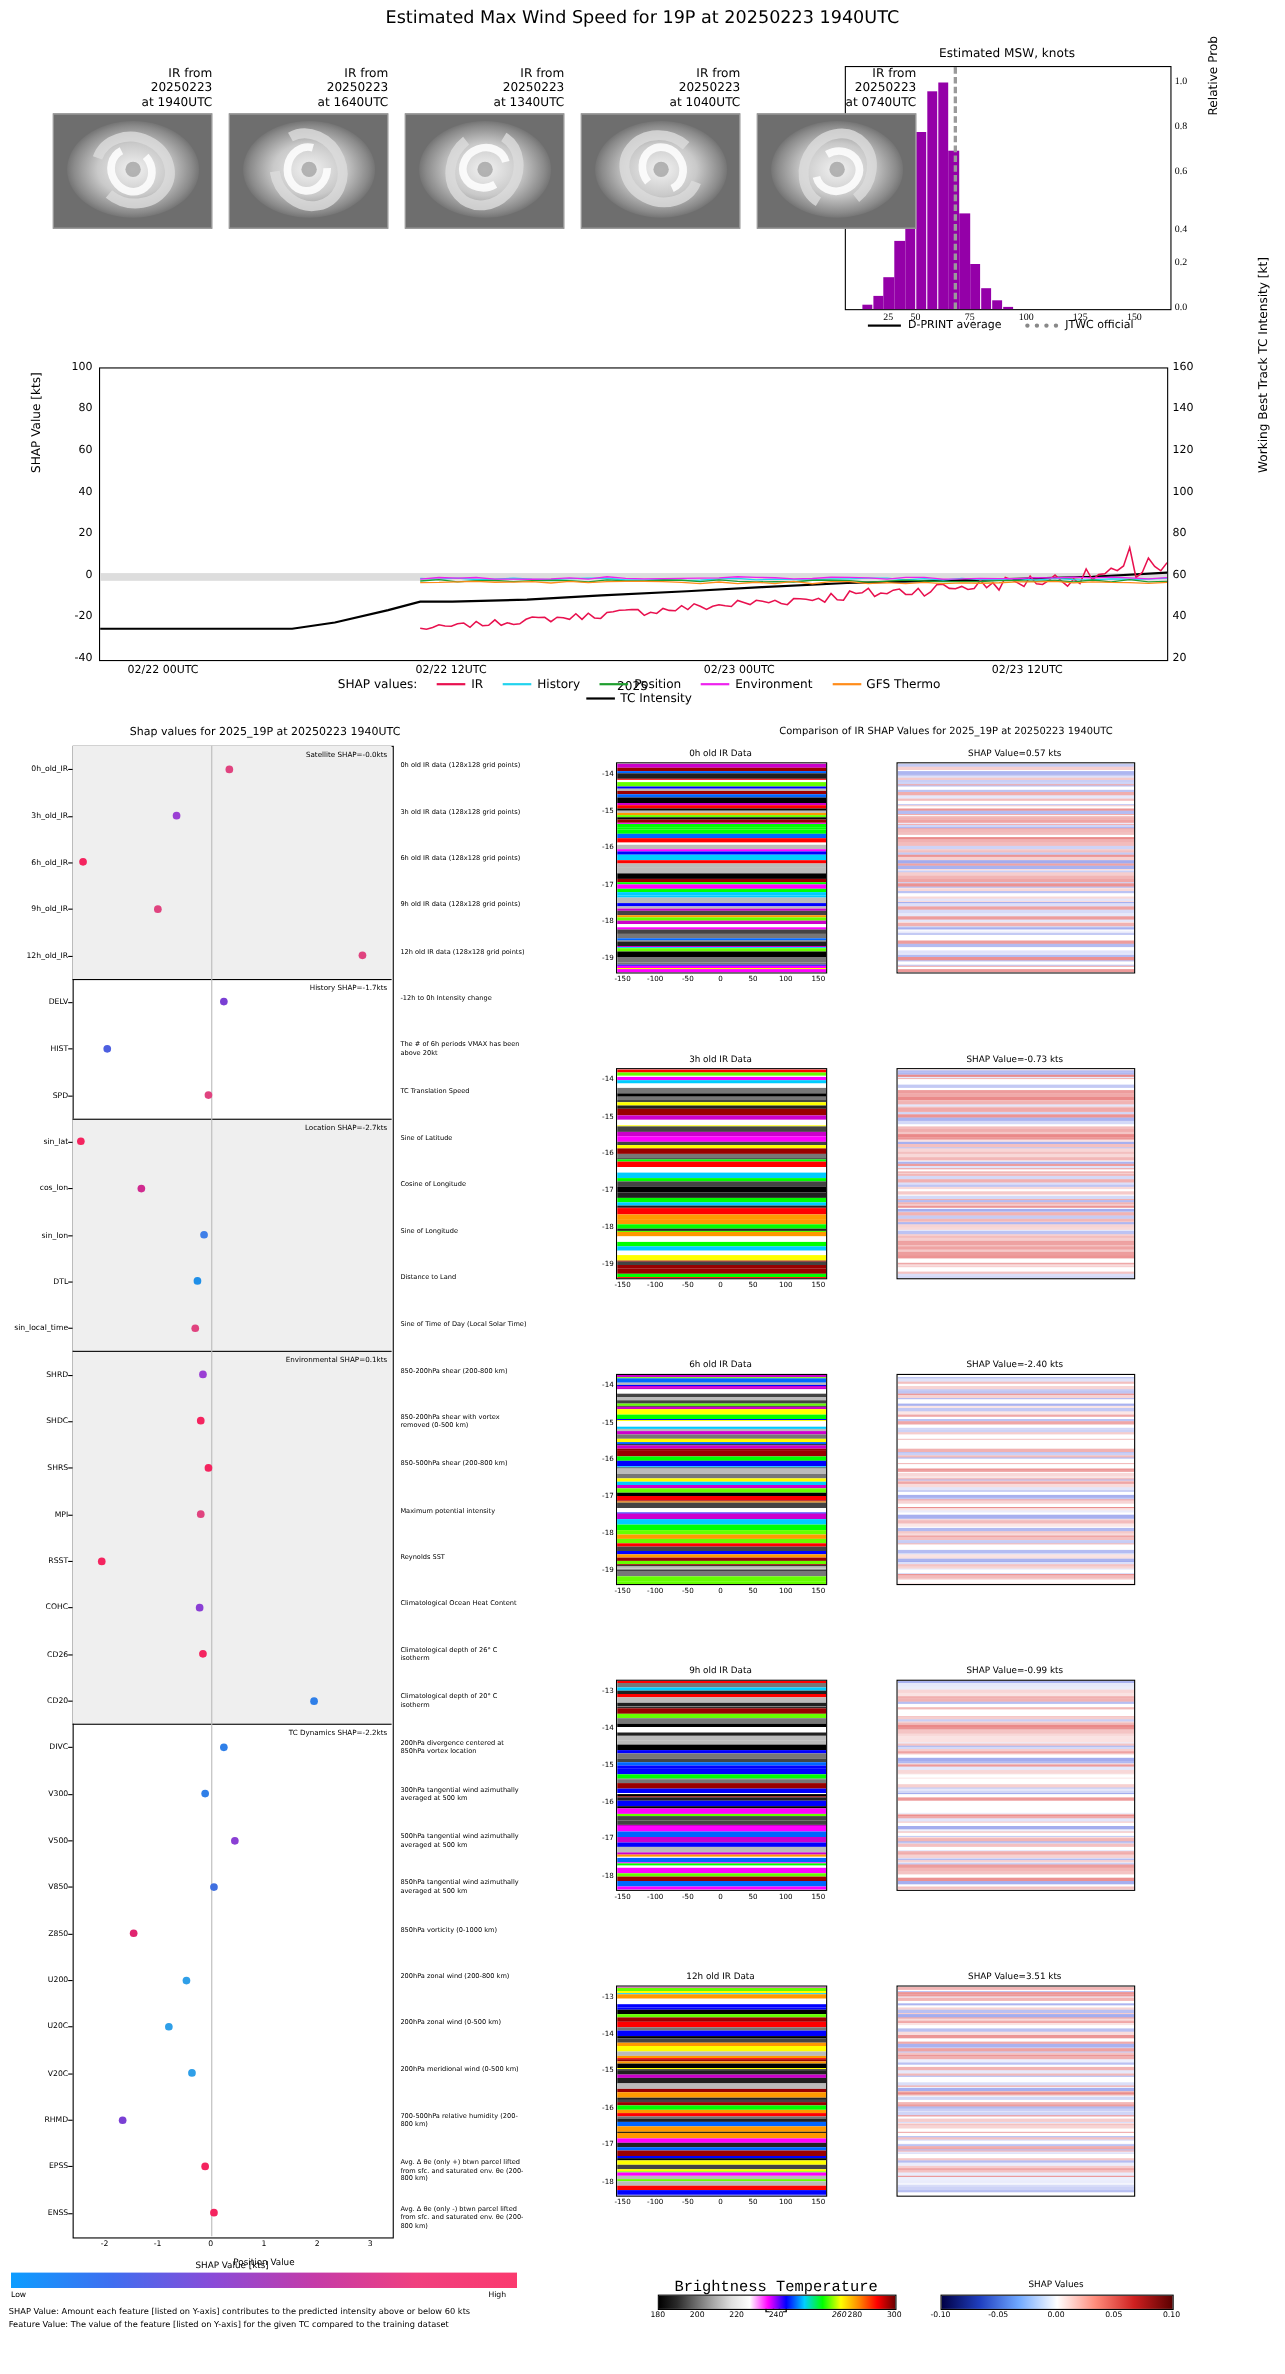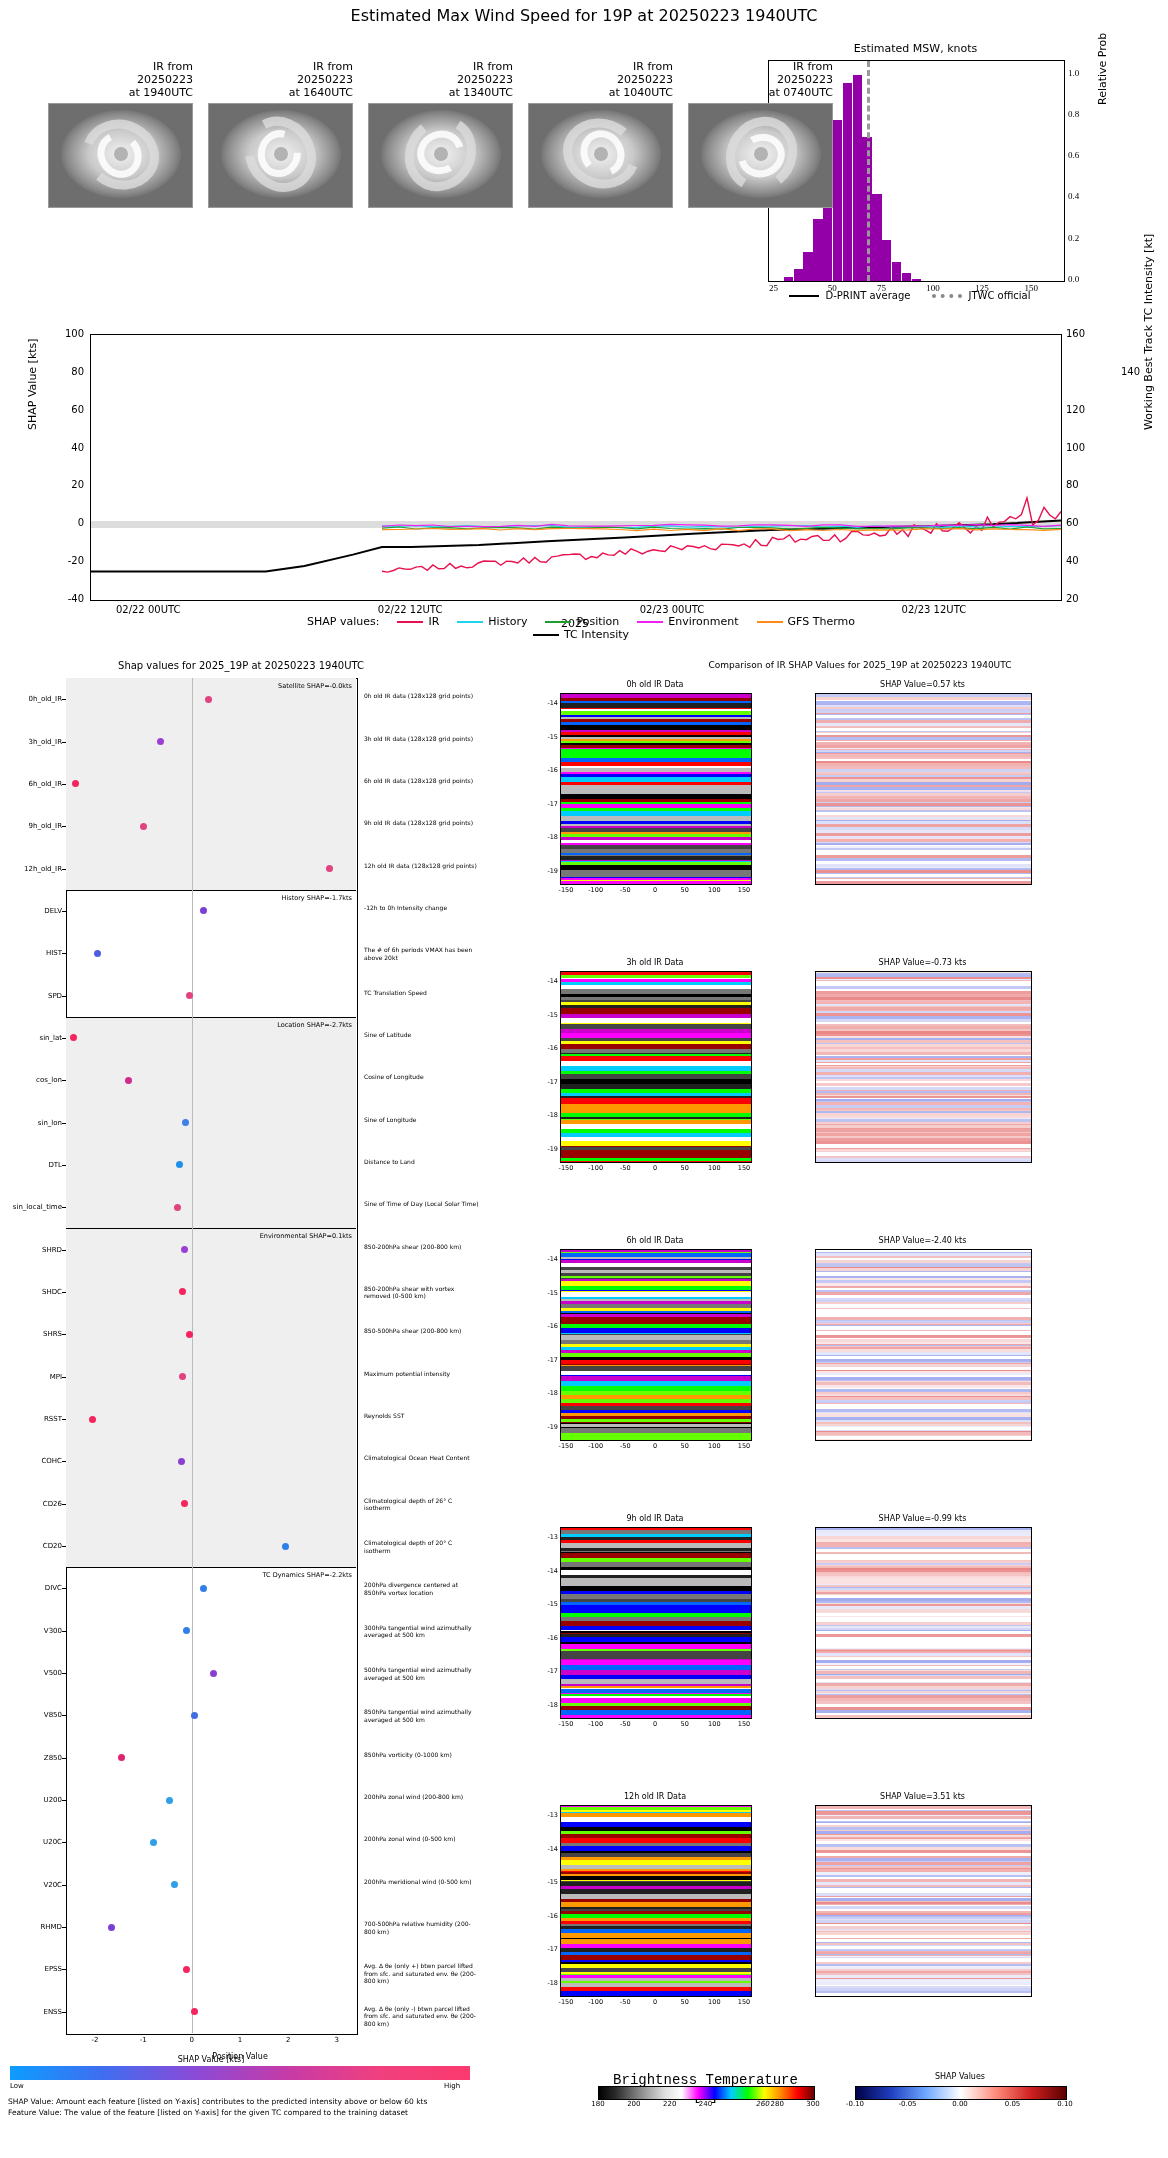--- a/index.html
+++ b/index.html
@@ -82,29 +82,29 @@
     <div class="bar" style="left: 83.5833px; width: 9.33333px; height: 206px; background: rgb(148, 0, 168);"></div>
     <div class="bar" style="left: 93.4167px; width: 9.33333px; height: 144.2px; background: rgb(148, 0, 168);"></div>
     <div class="bar" style="left: 103.25px; width: 9.33333px; height: 86.52px; background: rgb(148, 0, 168);"></div>
     <div class="bar" style="left: 113.083px; width: 9.33333px; height: 41.2px; background: rgb(148, 0, 168);"></div>
     <div class="bar" style="left: 122.917px; width: 9.33333px; height: 18.54px; background: rgb(148, 0, 168);"></div>
     <div class="bar" style="left: 132.75px; width: 9.33333px; height: 8.24px; background: rgb(148, 0, 168);"></div>
     <div class="bar" style="left: 142.583px; width: 9.33333px; height: 2.06px; background: rgb(148, 0, 168);"></div>
     <div style="position: absolute; left: 98.3333px; top: 0px; width: 0px; height: 220px; border-left: 3px dashed rgb(154, 154, 154);"></div>
   </div>
 <div class="abs" id="hist-ticks">
-    <div class="abs gridlbl" style="left: 769px; top: 283px;">25</div>
+    <div class="abs gridlbl" style="left: 803px; top: 283px;">25</div>
     <div class="abs gridlbl" style="left: 827.833px; top: 283px;">50</div>
     <div class="abs gridlbl" style="left: 877px; top: 283px;">75</div>
     <div class="abs gridlbl" style="left: 926.167px; top: 283px;">100</div>
     <div class="abs gridlbl" style="left: 975.333px; top: 283px;">125</div>
     <div class="abs gridlbl" style="left: 1024.5px; top: 283px;">150</div>
     <div class="abs gridlbl" style="left: 1068px; top: 274px;">0.0</div>
     <div class="abs gridlbl" style="left: 1068px; top: 232.8px;">0.2</div>
-    <div class="abs gridlbl" style="left: 1068px; top: 191px;">0.4</div>
+    <div class="abs gridlbl" style="left: 1068px; top: 203px;">0.4</div>
     <div class="abs gridlbl" style="left: 1068px; top: 150.4px;">0.6</div>
     <div class="abs gridlbl" style="left: 1068px; top: 109.2px;">0.8</div>
     <div class="abs gridlbl" style="left: 1068px; top: 68px;">1.0</div>
   </div>
 <div class="abs" id="hist-legend" style="display: flex; gap: 22px; align-items: center; justify-content: center;">
     <div style="display: flex; align-items: center; gap: 6px;">
       <span style="width: 30px; height: 0px; border-top: 2px solid rgb(0, 0, 0);"></span>
       <span>D-PRINT average</span>
     </div>
     <div style="display: flex; align-items: center; gap: 6px;">
@@ -136,21 +136,21 @@
       <div class="tick" style="left: 38px; top: 131.571px; width: 26px; text-align: right;">40</div>
       <div class="tick" style="left: 38px; top: 93.7143px; width: 26px; text-align: right;">60</div>
       <div class="tick" style="left: 38px; top: 55.8571px; width: 26px; text-align: right;">80</div>
       <div class="tick" style="left: 38px; top: 18px; width: 26px; text-align: right;">100</div>
       <div class="tick" style="left: 1046px; top: 283px;">20</div>
       <div class="tick" style="left: 1046px; top: 245.143px;">40</div>
       <div class="tick" style="left: 1046px; top: 207.286px;">60</div>
       <div class="tick" style="left: 1046px; top: 169.429px;">80</div>
       <div class="tick" style="left: 1046px; top: 131.571px;">100</div>
       <div class="tick" style="left: 1046px; top: 93.7143px;">120</div>
-      <div class="tick" style="left: 1101px; top: 55.8571px;">140</div>
+      <div class="tick" style="left: 1046px; top: 55.8571px;">140</div>
       <div class="tick" style="left: 1046px; top: 18px;">160</div>
       <div class="tick" style="left: 88.2px; top: 294px; width: 80px; text-align: center;">02/22 00UTC</div>
       <div class="tick" style="left: 350.1px; top: 294px; width: 80px; text-align: center;">02/22 12UTC</div>
       <div class="tick" style="left: 612px; top: 294px; width: 80px; text-align: center;">02/23 00UTC</div>
       <div class="tick" style="left: 873.9px; top: 294px; width: 80px; text-align: center;">02/23 12UTC</div>
     </div>
   <div id="ts-xlabel" style="position:absolute;left:70px;top:307px;width:970px;text-align:center;font-size:11px;">2025</div>
   <div id="ts-legend" style="text-align: center;"><span class="lg">SHAP values:</span><span class="lg"><span class="lgline" style="border-top-color: rgb(232, 17, 79); border-top-width: 2px;"></span><span>IR</span></span><span class="lg"><span class="lgline" style="border-top-color: rgb(34, 211, 238); border-top-width: 2px;"></span><span>History</span></span><span class="lg"><span class="lgline" style="border-top-color: rgb(31, 158, 46); border-top-width: 2px;"></span><span>Position</span></span><span class="lg"><span class="lgline" style="border-top-color: rgb(238, 34, 238); border-top-width: 2px;"></span><span>Environment</span></span><span class="lg"><span class="lgline" style="border-top-color: rgb(255, 140, 26); border-top-width: 2px;"></span><span>GFS Thermo</span></span><br><span class="lg"><span class="lgline" style="border-top-color: rgb(0, 0, 0); border-top-width: 2.5px;"></span><span>TC Intensity</span></span></div>
 </div>
 

